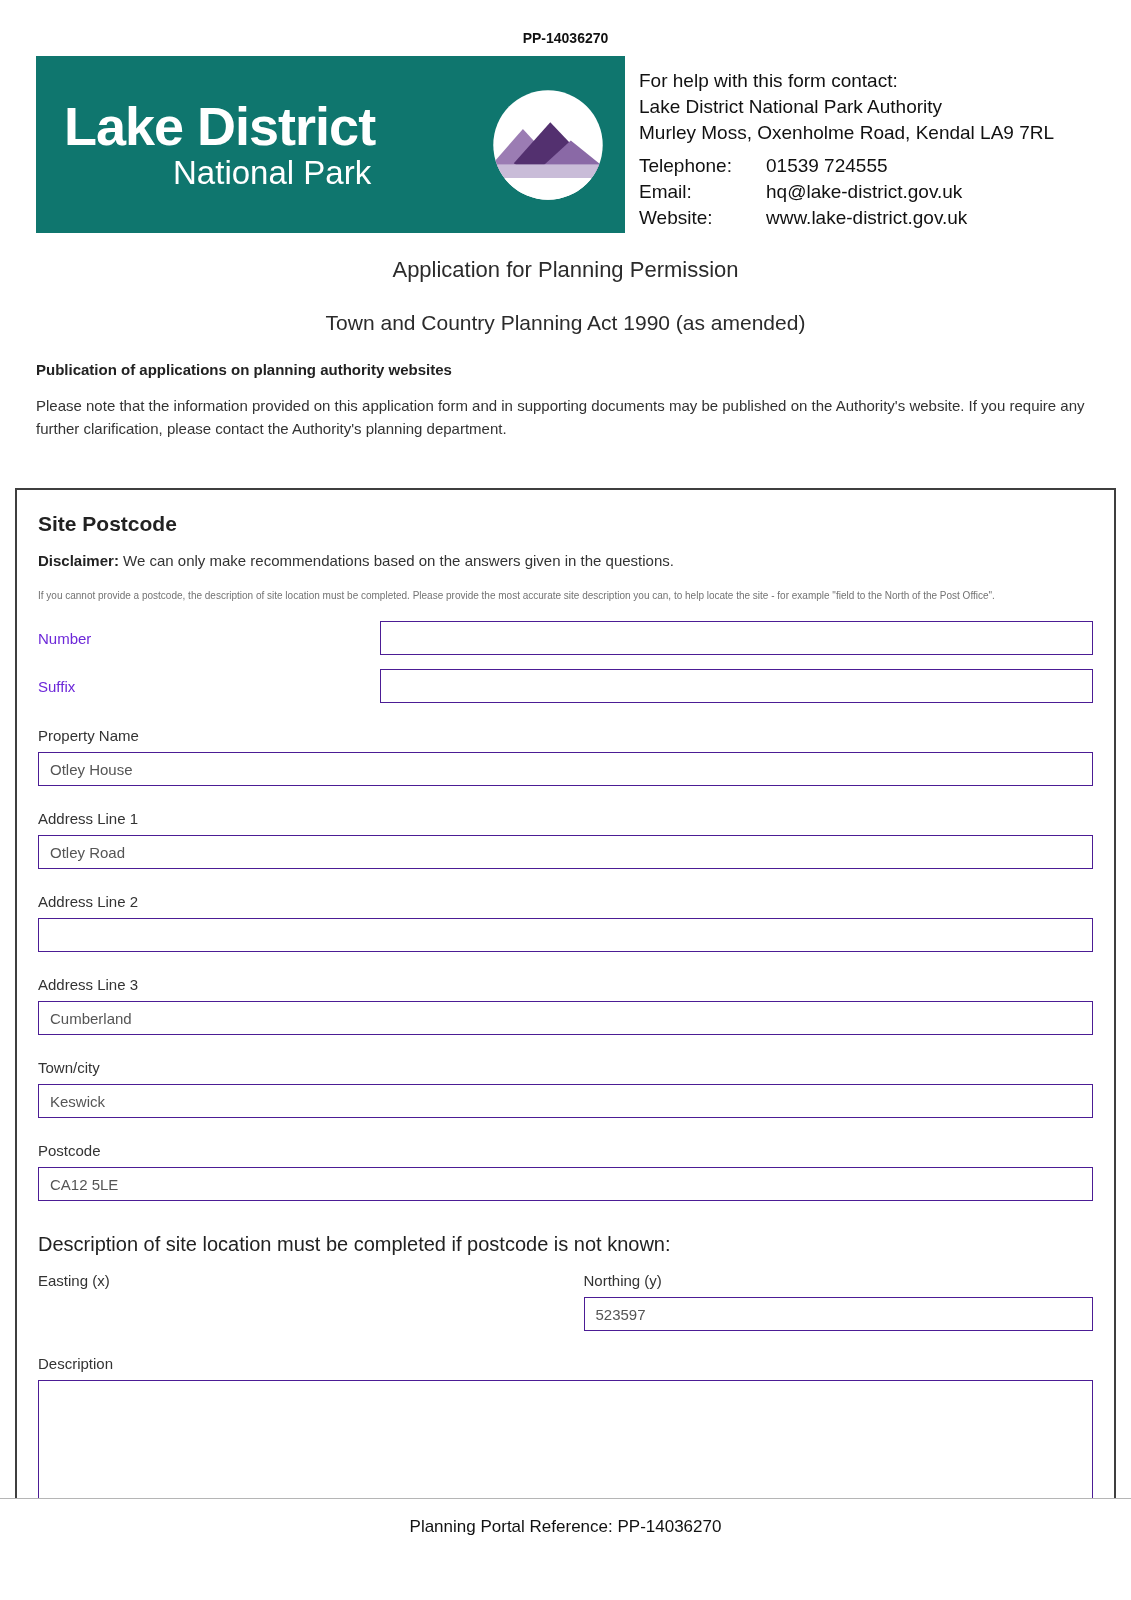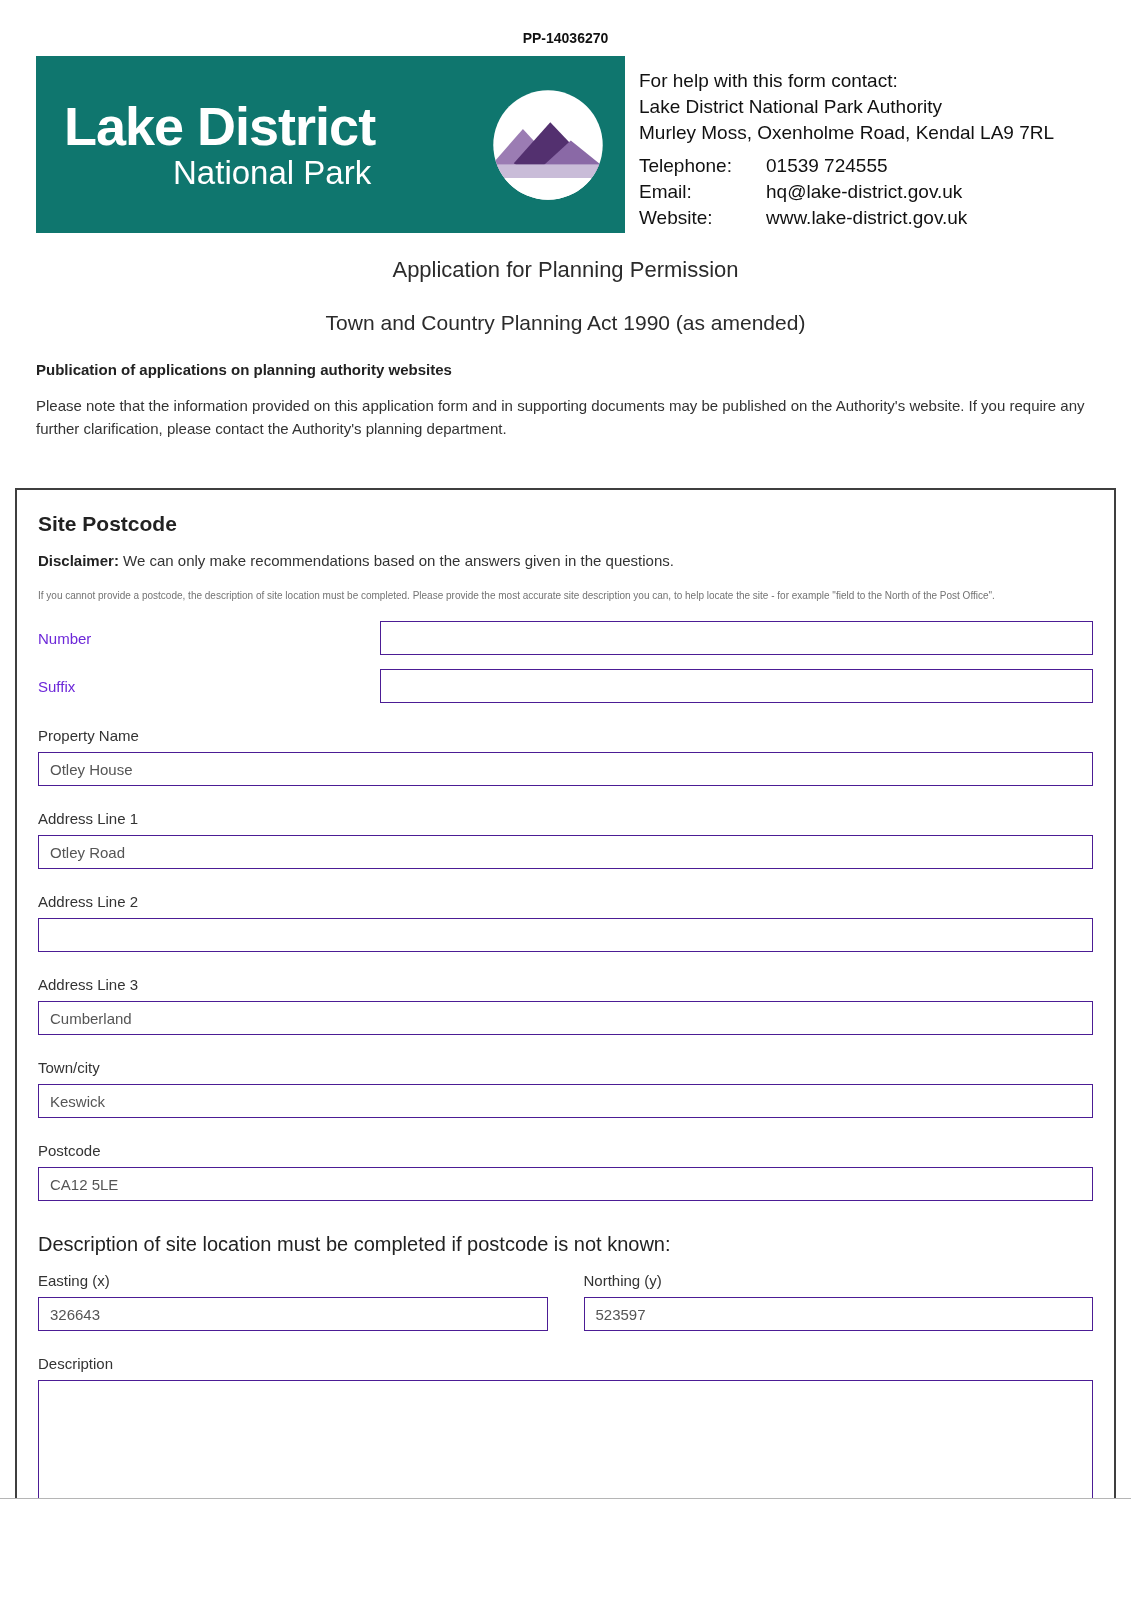--- a/index.html
+++ b/index.html
@@ -266,30 +266,30 @@
     <div class="stacked">
       <span class="field-label">Postcode</span>
       <input class="text" type="text" value="CA12 5LE" style="">
     </div>
 
     <div class="desc-heading">Description of site location must be completed if postcode is not known:</div>
 
     <div class="coords">
       <div class="col">
         <span class="field-label">Easting (x)</span>
-        <input class="text" type="text" value="326643" style="">
       </div>
       <div class="col">
         <span class="field-label">Northing (y)</span>
         <input class="text" type="text" value="523597" style="">
       </div>
     </div>
 
     <div class="stacked">
       <span class="field-label">Description</span>
       <textarea class="desc" style=""></textarea>
     </div>
   </div>
 
   <hr class="page-divider">
 
+  <div class="footer">Planning Portal Reference: PP-14036270</div>
 
 </div>
 
 </body></html>

